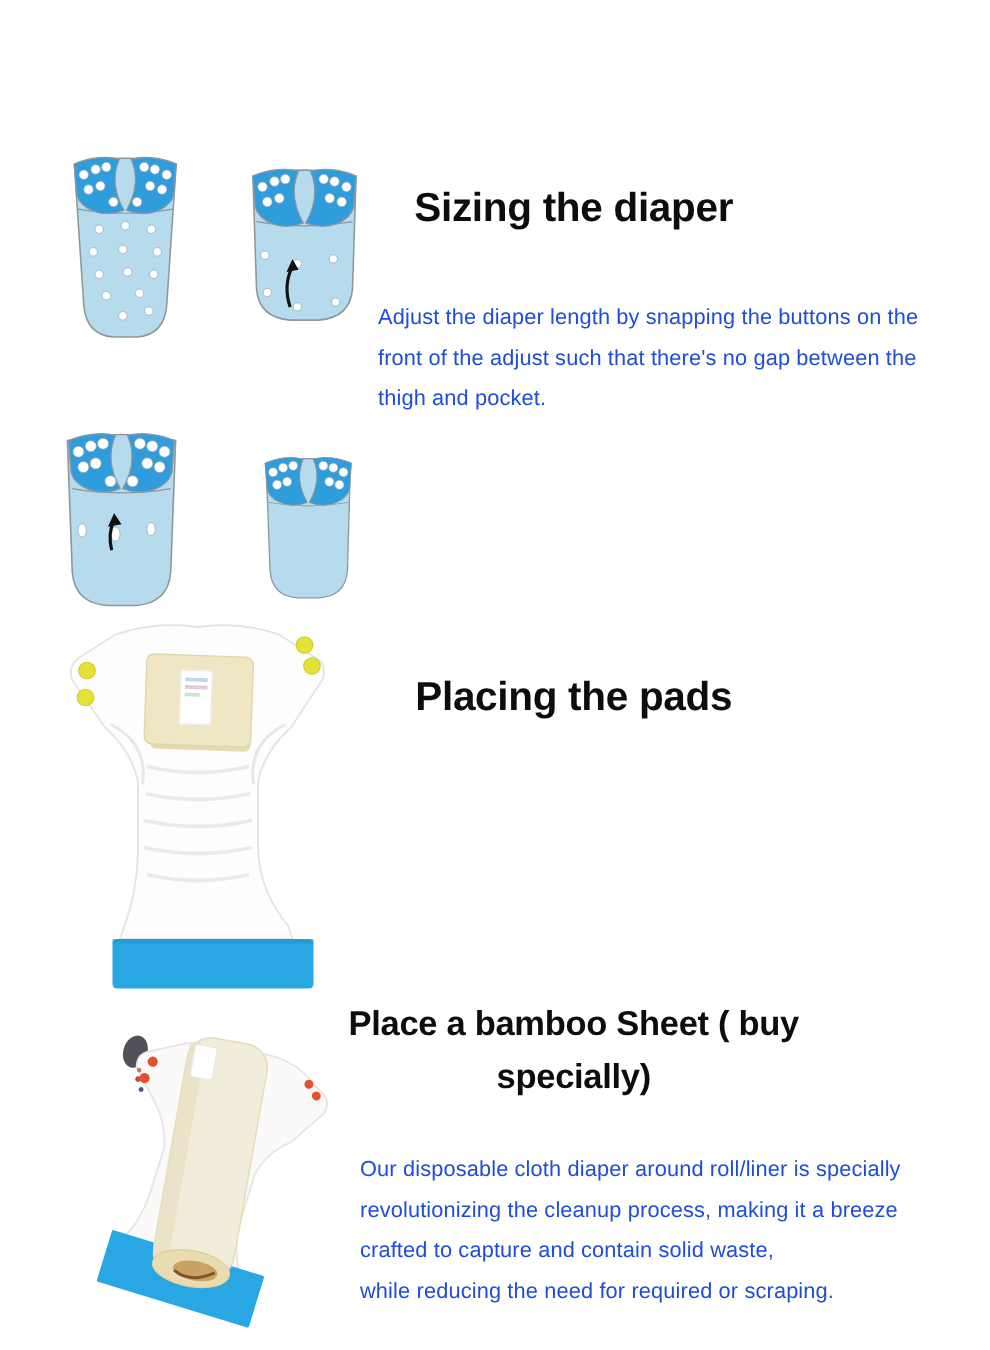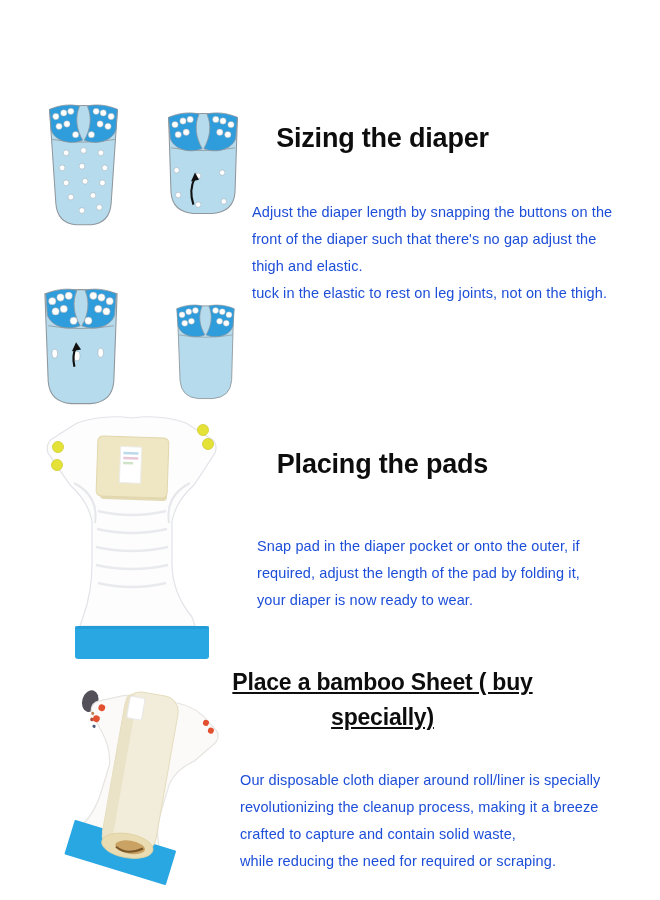--- a/index.html
+++ b/index.html
@@ -7,21 +7,21 @@
     position:relative;width:660px;height:900px;background:#ffffff;
     overflow:hidden;font-family:"Liberation Sans",sans-serif;color:#0f0f0f;padding-left:43px;
   }
   .ill{position:absolute;}
   svg{overflow:visible;display:block;}
   .heading{
     position:absolute;font-weight:700;text-align:center;white-space:nowrap;
     letter-spacing:-0.2px;color:#0d0d0d;
   }
   .h-large{font-size:27px;line-height:34px;}
-  .h-small{font-size:23px;line-height:35px;text-decoration:underline;}
+  .h-small{font-size:23px;line-height:35px;}
   .bodytext{position:absolute;font-size:14.5px;line-height:27px;letter-spacing:0.1px;color:#1d4ed8;}
   .bodytext div{white-space:nowrap;}
 </style>
 </head>
 <body>
 
 <div class="page">
 
   <svg class="ill" style="left:44px;top:99px;width:79px;height:129px" viewBox="0 0 100 163">
     <path d="M7 13 Q50 3 93 13 L85 132 Q83 157 60 159 L40 159 Q17 157 15 132 Z" stroke="#8f969c" stroke-width="1.3" fill="#b5dbed"></path>
@@ -191,31 +191,25 @@
         <ellipse cx="96" cy="165" rx="15" ry="6.5" fill="#c9a264"></ellipse>
         <path d="M82 167 Q94 174 109 164" fill="none" stroke="#7a5728" stroke-width="2"></path>
         <rect x="70" y="16" width="15" height="22" rx="2" fill="#ffffff" stroke="#e8e8e8"></rect>
       </g>
     </g>
   </svg>
 
   <div class="heading h-large" style="left:240px;top:121px;width:285px">Sizing the diaper</div>
   <div class="bodytext" style="left:252px;top:199px">
     <div>Adjust the diaper length by snapping the buttons on the</div>
-    <div>front of the diaper such that there's no gap adjust the</div>
-    <div>thigh and elastic.</div>
-    <div>tuck in the elastic to rest on leg joints, not on the thigh.</div>
+    <div>front of the adjust such that there's no gap between the</div>
+    <div>thigh and pocket.</div>
   </div>
 
   <div class="heading h-large" style="left:240px;top:447px;width:285px">Placing the pads</div>
-  <div class="bodytext" style="left:257px;top:533px">
-    <div>Snap pad in the diaper pocket or onto the outer, if</div>
-    <div>required, adjust the length of the pad by folding it,</div>
-    <div>your diaper is now ready to wear.</div>
-  </div>
 
   <div class="heading h-small" style="left:230px;top:665px;width:305px">
     <div>Place a bamboo Sheet ( buy</div>
     <div>specially)</div>
   </div>
   <div class="bodytext" style="left:240px;top:767px">
     <div>Our disposable cloth diaper around roll/liner is specially</div>
     <div>revolutionizing the cleanup process, making it a breeze</div>
     <div>crafted to capture and contain solid waste,</div>
     <div>while reducing the need for required or scraping.</div>

